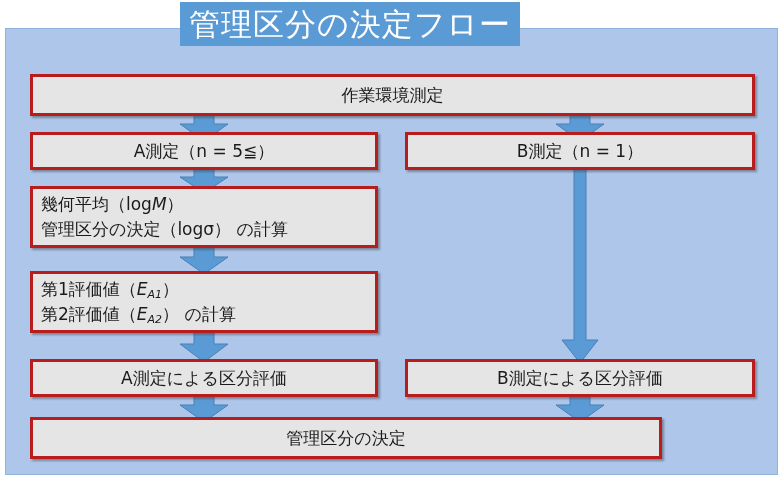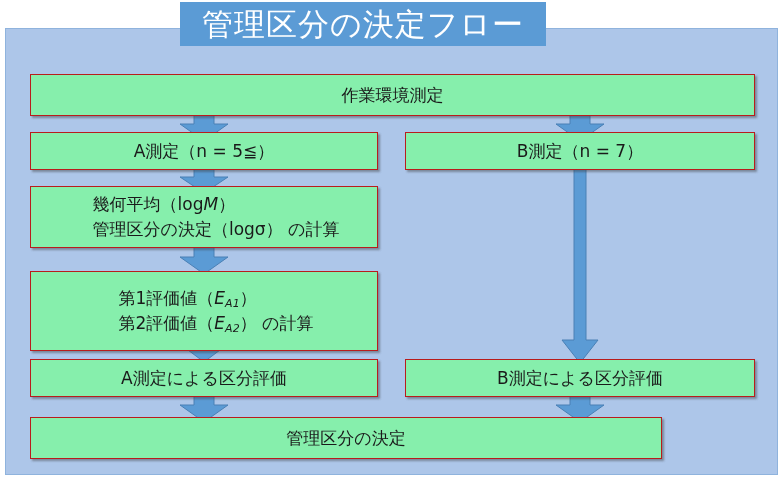--- a/index.html
+++ b/index.html
@@ -31,54 +31,54 @@
     background: #adc6e9;
     border: 1px solid #8fb3dd;
     box-sizing: border-box;
   }
 
   
   .title-banner {
     position: absolute;
     left: 180px;
     top: 2px;
-    width: 366px;
+    width: 340px;
     height: 44px;
     background: #5b9bd5;
     box-sizing: border-box;
     display: flex;
     align-items: center;
     justify-content: center;
   }
   .title-text {
     color: #ffffff;
     font-size: 31px;
     letter-spacing: 1px;
     line-height: 1;
     white-space: nowrap;
     font-family: "DejaVu Sans", "Liberation Sans", sans-serif;
   }
 
   
   .box {
     position: absolute;
-    background: #86efac;
-    border: 1px solid #b91c1c;
+    background: #e5e5e5;
+    border: 3px solid #b91c1c;
     box-sizing: border-box;
     box-shadow: 2px 2px 2px rgba(60,60,60,0.45);
     display: flex;
     align-items: center;
     z-index: 3;
   }
   .box.center {
     justify-content: center;
   }
   .box.left {
-    justify-content: center;
-    padding-left: 24px;
+    justify-content: flex-start;
+    padding-left: 8px;
   }
   .box-text {
     color: #1a1a1a;
     font-size: 17px;
     line-height: 1.45;
     white-space: nowrap;
     font-family: "DejaVu Sans", "Liberation Sans", sans-serif;
   }
   .box-text.multiline {
     white-space: pre-line;
@@ -102,21 +102,21 @@
   }
   .arrow svg {
     display: block;
   }
 
   
   #box-top        { left: 30px;  top: 74px;  width: 725px; height: 42px; }
   #box-a-meas     { left: 30px;  top: 132px; width: 348px; height: 38px; text-align: right; }
   #box-b-meas     { left: 405px; top: 132px; width: 350px; height: 38px; }
   #box-geo        { left: 30px;  top: 186px; width: 348px; height: 62px; }
-  #box-eval       { left: 30px;  top: 271px; width: 348px; height: 80px; }
+  #box-eval       { left: 30px;  top: 271px; width: 348px; height: 62px; }
   #box-a-class    { left: 30px;  top: 359px; width: 348px; height: 38px; }
   #box-b-class    { left: 405px; top: 359px; width: 350px; height: 38px; }
   #box-final      { left: 30px;  top: 417px; width: 632px; height: 42px; }
 </style>
 </head>
 <body>
 
 <div id="root">
 
   <div class="panel"></div>
@@ -175,21 +175,21 @@
 
   <div class="box center" id="box-top">
     <span class="box-text">作業環境測定</span>
   </div>
 
   <div class="box center" id="box-a-meas">
     <span class="box-text">A測定（n = 5≦）</span>
   </div>
 
   <div class="box center" id="box-b-meas">
-    <span class="box-text">B測定（n = 7）</span>
+    <span class="box-text">B測定（n = 1）</span>
   </div>
 
   <div class="box left" id="box-geo">
     <span class="box-text multiline"><span>幾何平均（log</span><span class="it">M</span><span>）</span><br><span>管理区分の決定（logσ） の計算</span></span>
   </div>
 
   <div class="box left" id="box-eval">
     <span class="box-text multiline"><span>第1評価値（</span><span class="it">E</span><sub>A1</sub><span>）</span><br><span>第2評価値（</span><span class="it">E</span><sub>A2</sub><span>） の計算</span></span>
   </div>
 

